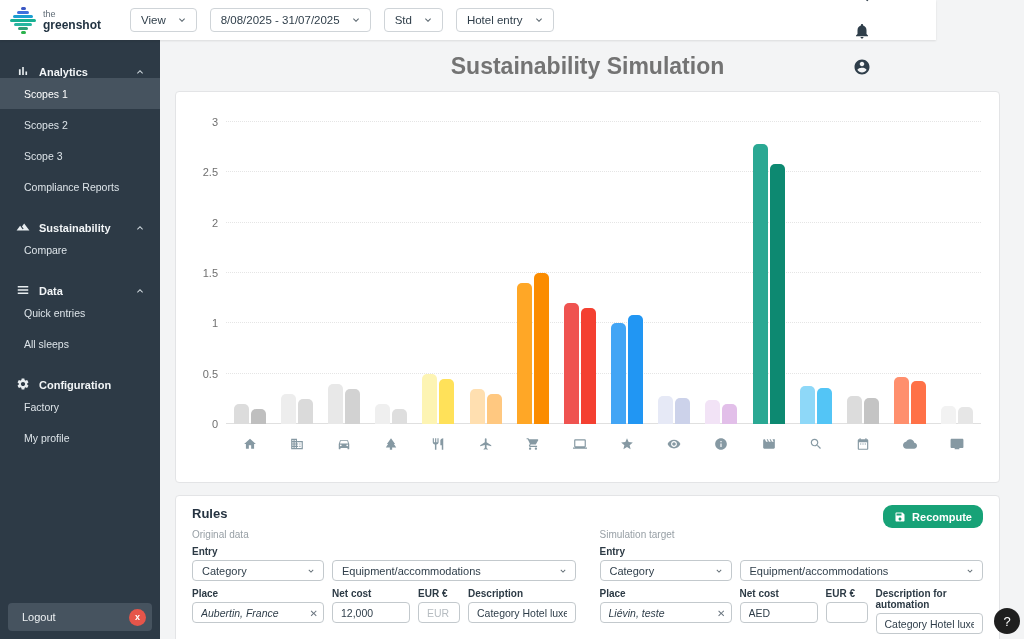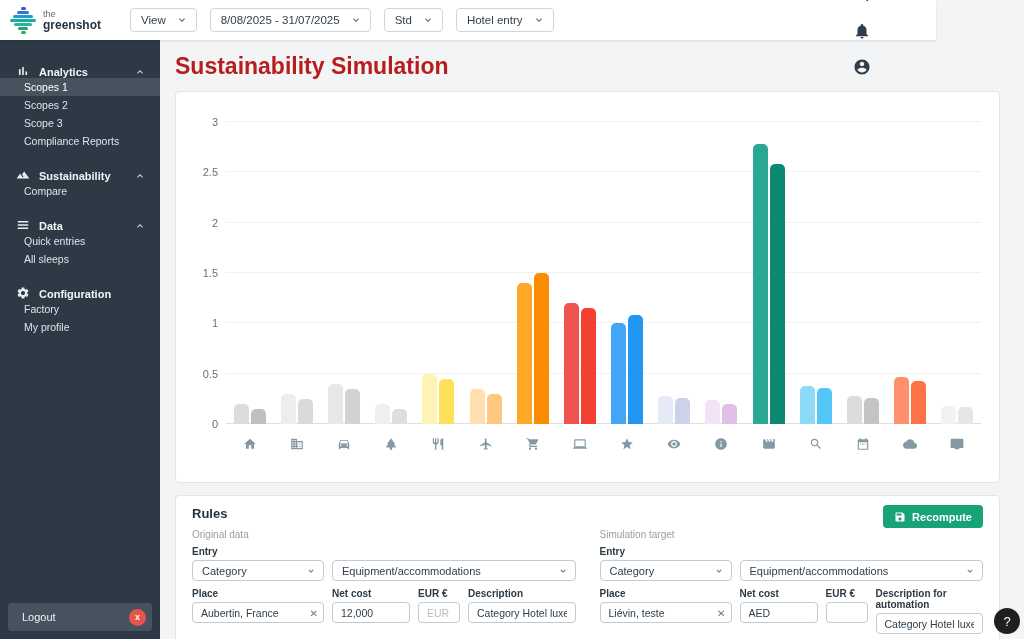--- a/index.html
+++ b/index.html
@@ -22,65 +22,65 @@
   .hicon { width:18px; height:18px; fill:#2f3e4a; cursor:pointer; }
 
   
   .sidebar { position:fixed; top:40px; left:0; bottom:0; width:160px; background:#2d3a46; z-index:10;
              display:flex; flex-direction:column; }
   .side-scroll { flex:1; padding-top:6px; }
   .sec-header { display:flex; align-items:flex-end; height:32px; padding:0 14px 0 16px; color:#f2f5f7; font-size:11px; font-weight:bold; cursor:pointer; }
   .sec-header .slabel { margin-left:9px; flex:1; }
   .sicon { width:14px; height:14px; fill:#e8edf0; flex-shrink:0; }
   .chev { width:12px; height:12px; fill:#cfd8dd; }
-  .side-item { height:18px; display:flex; align-items:center; padding-left:24px; font-size:10.5px; color:#dde4e9; cursor:pointer; }
+  .side-item { height:31px; display:flex; align-items:center; padding-left:24px; font-size:10.5px; color:#dde4e9; cursor:pointer; }
   .side-item.active { background:#46535f; color:#fff; }
   .logout { margin:8px; height:28px; background:#46535f; border-radius:4px; display:flex; align-items:center;
             padding:0 6px 0 14px; color:#eef2f4; font-size:11px; cursor:pointer; }
   .logout .x { margin-left:auto; width:17px; height:17px; border-radius:50%; background:#e6554a; color:#fff;
                font-size:9px; display:flex; align-items:center; justify-content:center; font-weight:bold; }
 
   
   .main { position:absolute; top:40px; left:160px; width:864px; height:599px; padding:13px 24px 0 15px; }
-  .page-title { font-size:23px; font-weight:bold; color:#b91c1c; margin-bottom:11px; }
+  .page-title { font-size:23px; font-weight:bold; color:#737373; margin-bottom:11px;text-align:center; }
 
   .chart-card { background:#fff; border:1px solid #e3e4e6; border-radius:4px; height:392px; padding:30px 18px 10px 18px; }
   .plot { position:relative; height:302px; margin-left:32px; }
   .gridline { position:absolute; left:0; right:0; border-top:1px dotted #e5e5e5; }
   .gridline.zero { border-top:1px solid #e0e0e0; }
   .ylabel { position:absolute; left:-34px; width:26px; text-align:right; font-size:11px; color:#6f6f6f; transform:translateY(-50%); }
   .bars { position:absolute; inset:0; display:flex; align-items:flex-end; justify-content:space-around; }
   .bar-group { display:flex; align-items:flex-end; gap:2px; width:34px; justify-content:center; }
   .bar { width:15px; border-radius:5px 5px 0 0; }
   .icons-row { display:flex; justify-content:space-around; margin-left:32px; padding-top:13px; }
   .icon-cell { width:34px; display:flex; justify-content:center; }
   .xicon { width:14px; height:14px; fill:#8699a3; }
 
   
   .rules-card { background:#fff; border:1px solid #e3e4e6; border-radius:4px; margin-top:12px; padding:10px 16px 14px 16px; position:relative; }
   .rules-title { font-size:13px; font-weight:bold; color:#253341; }
-  .recompute { position:absolute; top:9px; right:16px; background:#17a277; color:#fff; border:none; border-radius:4px;
+  .recompute { position:absolute; top:9px; right:16px; background:#17a277; color:#fff; border:none; border-radius:9px;
                height:23px; padding:0 11px; font-size:11px; font-weight:bold; display:flex; align-items:center; gap:6px; cursor:pointer;
                font-family:"Liberation Sans", sans-serif; }
   .recompute svg { width:12px; height:12px; fill:#fff; }
   #rules-cols { display:grid; grid-template-columns:1fr 1fr; column-gap:24px; margin-top:8px; }
   .sec-label { font-size:10px; color:#98a0a6; margin-bottom:6px; }
   .field-label { font-size:10px; font-weight:bold; color:#2c3a45; margin-bottom:3px; }
   .entry-row { display:grid; grid-template-columns:132px 1fr; column-gap:8px; margin-bottom:7px; }
   .selbox { border:1px solid #c3c9cd; border-radius:4px; height:21px; display:flex; align-items:center; justify-content:space-between;
             padding:0 7px 0 9px; font-size:11px; color:#2f3e4a; cursor:pointer; background:#fff; }
   .selbox .caret { width:10px; height:10px; fill:#5c6870; }
   .fields-grid { display:grid; grid-template-columns:132px 78px 42px 1fr; column-gap:8px; }
   .fcell .input-wrap { position:relative; }
   .fld { width:100%; border:1px solid #c3c9cd; border-radius:4px; height:21px; font-size:10.5px; color:#2f3e4a;
          padding:0 8px; font-family:"Liberation Sans", sans-serif; background:#fff; }
   .fld::placeholder { color:#b6bcc1; }
   .fld.center::placeholder { text-align:center; }
   .clear-x { position:absolute; right:6px; top:50%; transform:translateY(-50%); font-size:10px; color:#6b7680; cursor:pointer; }
-  .has-x .fld { padding-right:14px; }
+  .has-x .fld { padding-right:14px;font-style:italic; }
 
   .help-fab { position:fixed; right:4px; bottom:5px; width:26px; height:26px; border-radius:50%; background:#1f1f1f;
               color:#fff; font-size:13px; display:flex; align-items:center; justify-content:center; cursor:pointer; z-index:30; }
 </style>
 </head>
 <body>
 
 <div class="header">
   <div class="logo">
     <span class="logo-mark" id="logo-mark">

